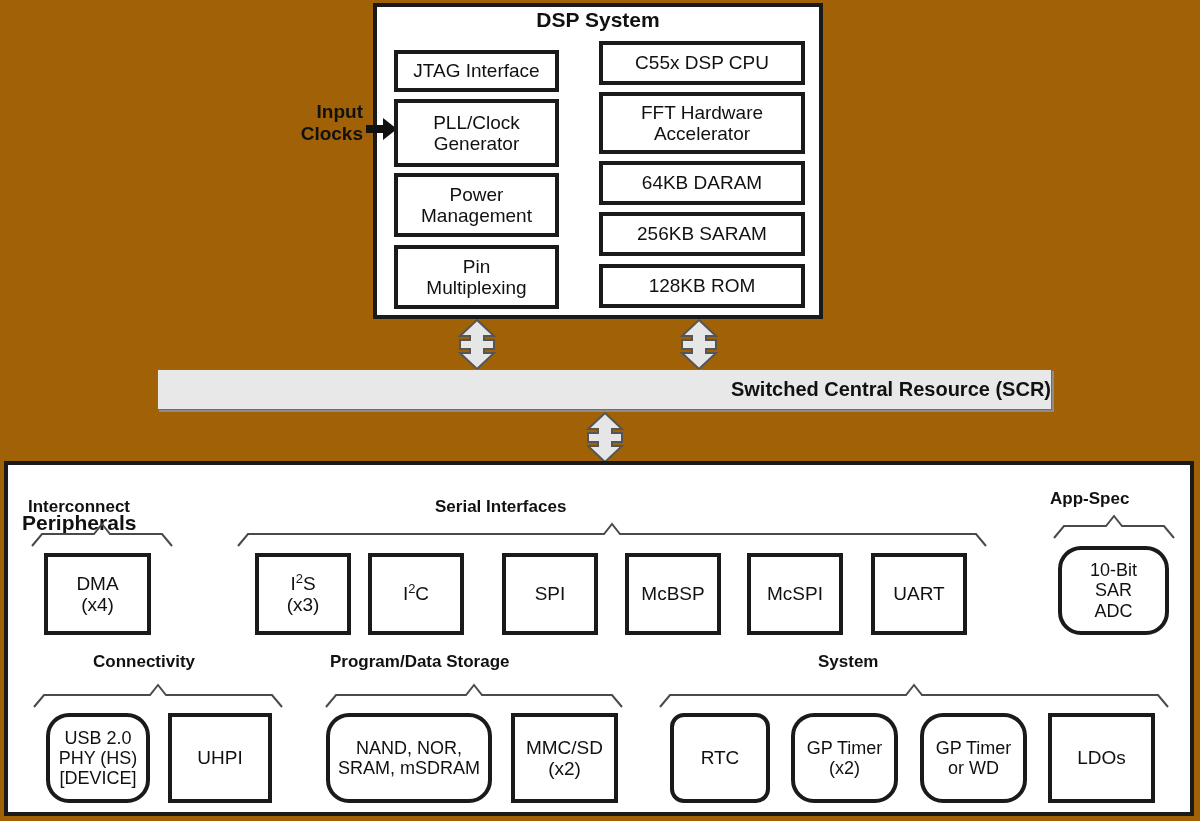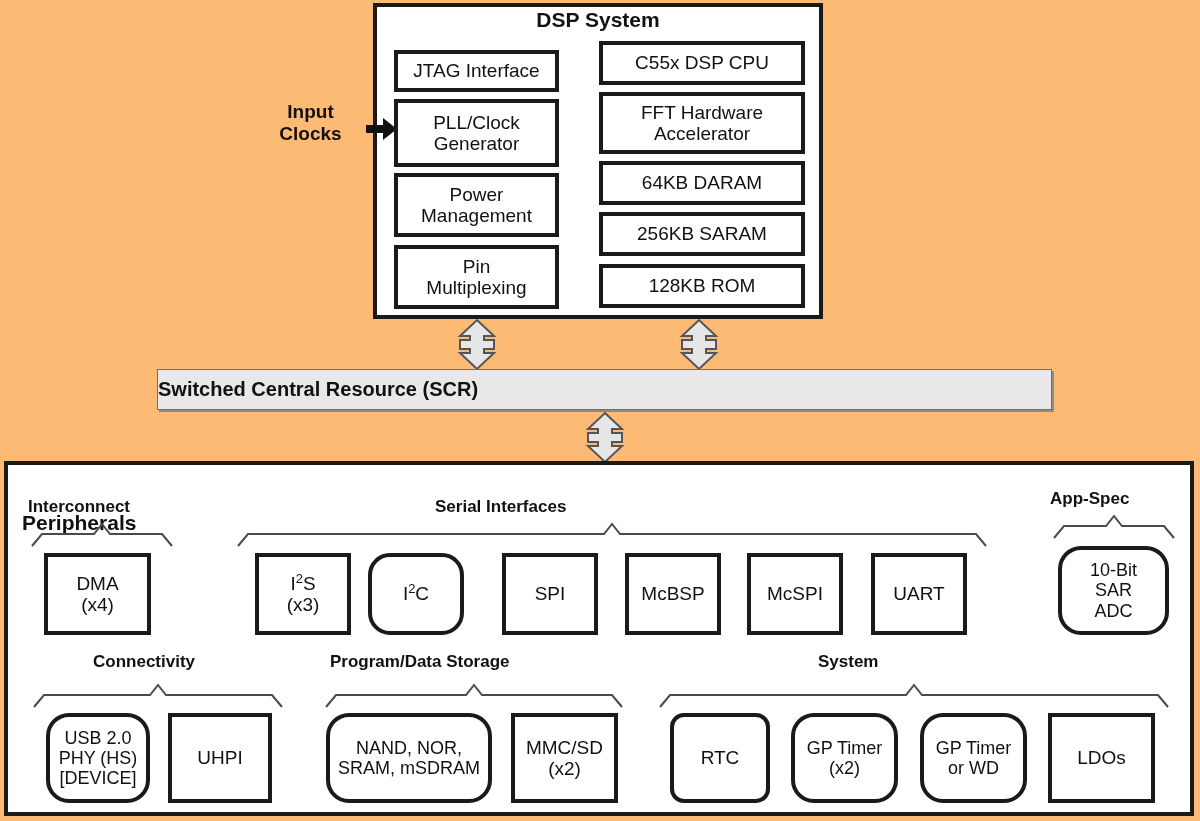--- a/index.html
+++ b/index.html
@@ -8,21 +8,21 @@
     background: #ffffff;
   }
   body {
     font-family: "Liberation Sans", sans-serif;
     color: #111111;
   }
   #canvas {
     position: relative;
     width: 1200px;
     height: 821px;
-    background: #fdba74;
+    background: #a16207;
     overflow: hidden;
   }
 
   
   .abs { position: absolute; box-sizing: border-box; }
 
   
   .container-box {
     border: 4px solid #1a1a1a;
     background: #ffffff;
@@ -54,33 +54,33 @@
     font-weight: bold;
     font-size: 17px;
     text-align: left;
     color: #111111;
     white-space: nowrap;
   }
   .side-label {
     font-weight: bold;
     font-size: 19px;
     line-height: 1.15;
-    text-align: center;
+    text-align: right;
     color: #111111;
     white-space: nowrap;
   }
 
   
   .scr-bar {
     background: #e8e8e8;
     border: 1px solid #6e6e6e;
     box-shadow: 2px 2px 0 0 #8c8c8c;
     display: flex;
     align-items: center;
-    justify-content: flex-start;
+    justify-content: flex-end;
     font-weight: bold;
     font-size: 20px;
     color: #111111;
   }
 
   sup { font-size: 0.68em; vertical-align: super; line-height: 0; }
 
   svg { display: block; overflow: visible; }
   .brace-path {
     fill: none;
@@ -195,21 +195,21 @@
   <svg class="abs" style="left:236px; top:522px;" width="752" height="26" viewBox="0 0 752 26">
     <path class="brace-path" d="M2,24 L12,12 L368,12 L376,2 L384,12 L740,12 L750,24"></path>
   </svg>
 
   <div class="abs block" style="left:255px; top:553px; width:96px; height:82px;">
     <span>
       <span>I<sup>2</sup>S</span><br>
       <span>(x3)</span>
     </span>
   </div>
-  <div class="abs block" style="left:368px; top:553px; width:96px; height:82px;border-radius:22px;">
+  <div class="abs block" style="left:368px; top:553px; width:96px; height:82px;">
     <span>I<sup>2</sup>C</span>
   </div>
   <div class="abs block" style="left:502px; top:553px; width:96px; height:82px;">
     <span>SPI</span>
   </div>
   <div class="abs block" style="left:625px; top:553px; width:96px; height:82px;">
     <span>McBSP</span>
   </div>
   <div class="abs block" style="left:747px; top:553px; width:96px; height:82px;">
     <span>McSPI</span>

